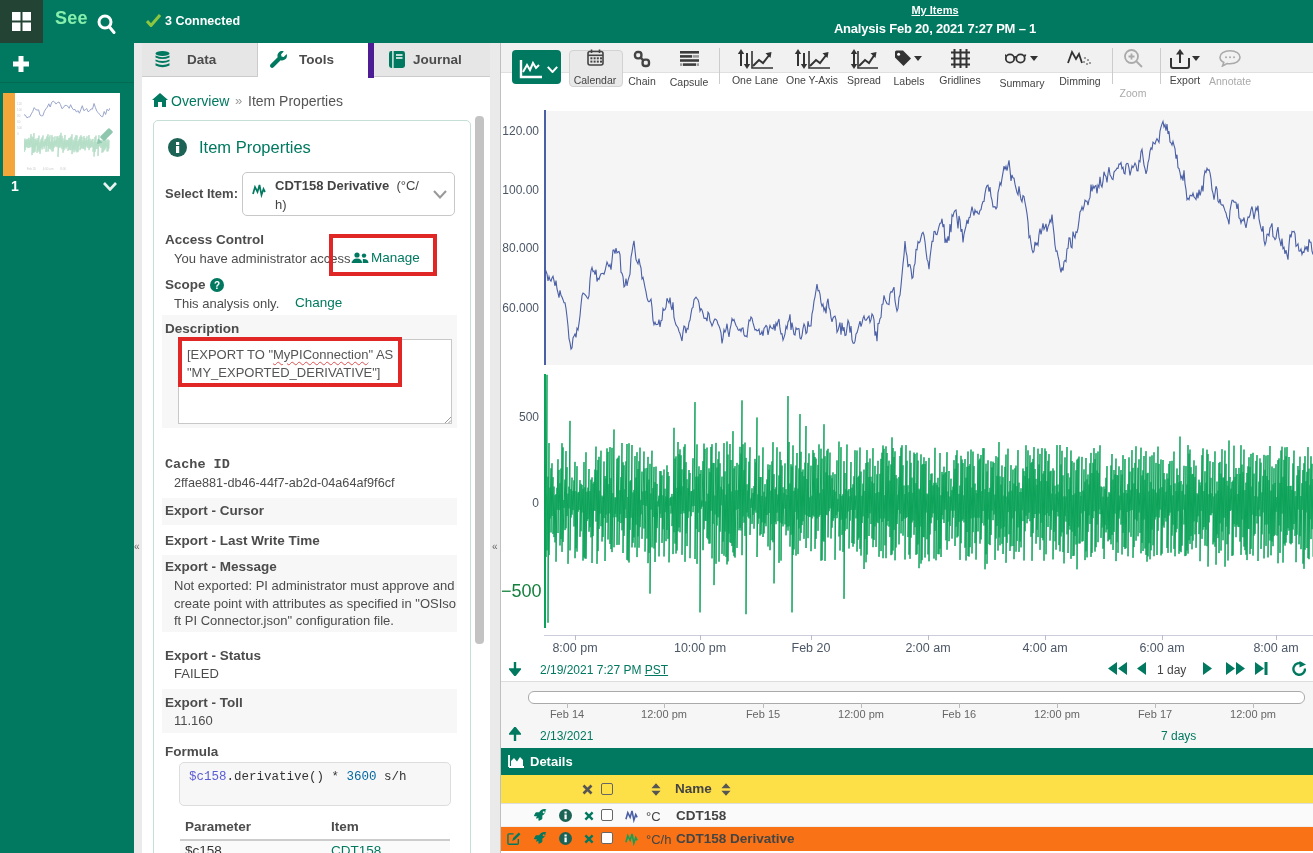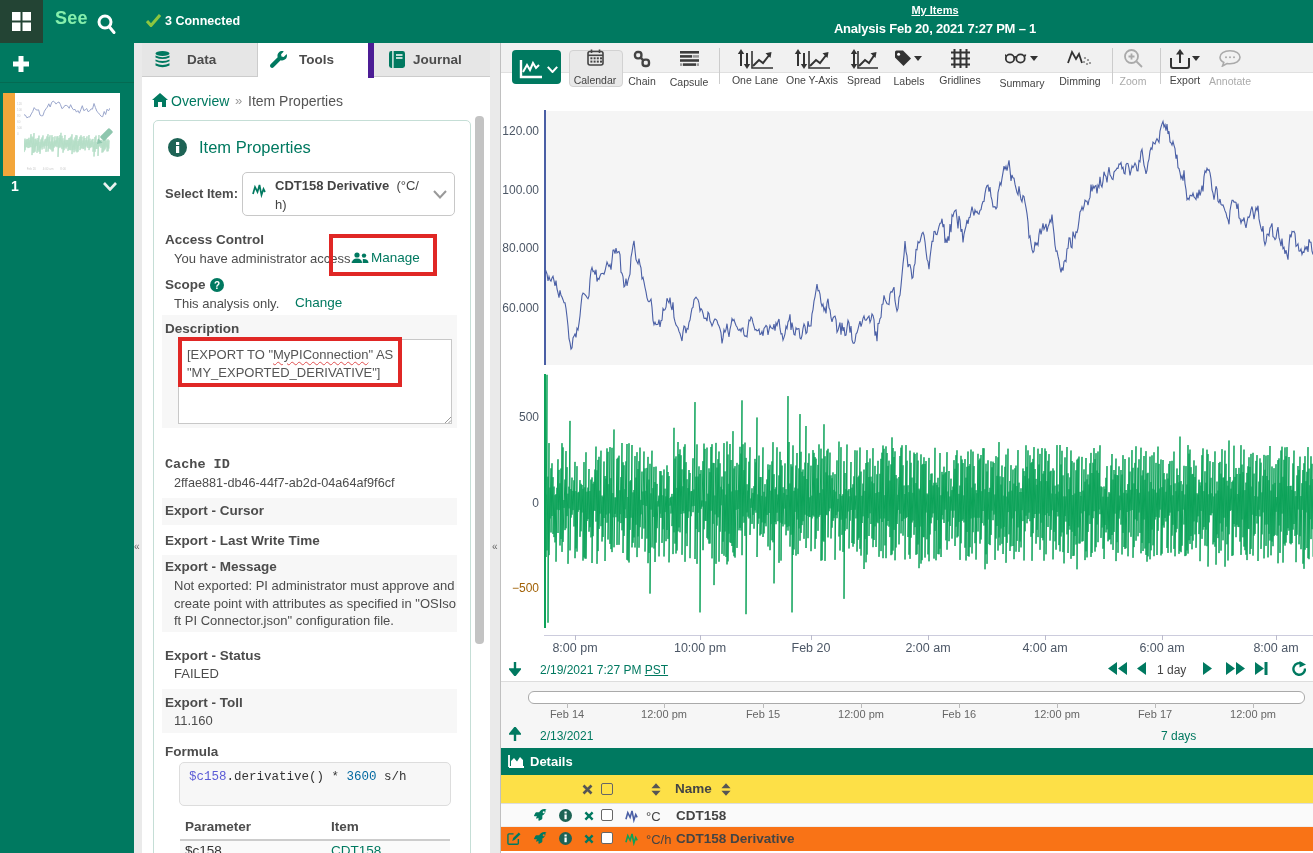--- a/index.html
+++ b/index.html
@@ -345,21 +345,21 @@
   <div class="abs" style="left:609px;top:4px;width:46px;height:40px;z-index:5;text-align:center;color:#aaa;">
     <div style="height:24px;position:relative;">
         <svg style="margin:2px auto 0" width="19" height="19" viewBox="0 0 19 19">
           <g fill="none" stroke="#aaa" stroke-width="1.8">
             <circle cx="7.5" cy="7.5" r="6.5"></circle>
             <path d="M12.5 12.5 L18 18"></path>
             <path d="M4.5 7.5 H10.5 M7.5 4.5 V10.5"></path>
           </g>
         </svg>
       </div>
-    <div style="font-size:10.5px;margin-top:2px;">Zoom</div>
+    <div style="font-size:10.5px;margin-top:14px;">Zoom</div>
   </div>
     <div class="abs" style="left:659px;top:5px;width:1px;height:36px;background:#ccc;"></div>
   <div class="abs" style="left:660px;top:4px;width:48px;height:40px;z-index:5;text-align:center;color:#444;">
     <div style="height:24px;position:relative;">
         <svg style="margin:2px auto 0" width="30" height="20" viewBox="0 0 30 20">
           <g fill="none" stroke="#333" stroke-width="2">
             <path d="M1 9 V17 Q1 19 3 19 H17 Q19 19 19 17 V9"></path>
             <path d="M10 14 V3"></path>
           </g>
           <path d="M10 0 L14 5.5 H6 Z" fill="#333"></path>
@@ -390,21 +390,21 @@
 </svg>
 <svg class="abs" style="left:544px;top:370px" width="769" height="262" viewBox="0 0 769 262" preserveAspectRatio="none">
   <polyline points="0,106.7 0,191.8 1,94.1 1,146.9 2,124.6 2,187.0 3,4.8 3,180.4 4,106.7 4,252.7 5,73.1 5,185.1 6,117.6 6,148.5 7,98.3 7,162.5 8,93.3 8,146.0 9,107.2 9,163.9 10,116.6 10,167.1 11,125.2 11,172.4 12,124.2 12,191.7 13,117.8 13,139.7 14,89.3 14,163.0 15,99.9 15,140.1 16,113.3 16,175.5 17,98.5 17,169.0 18,73.2 18,181.9 19,77.4 19,171.9 20,130.0 20,137.9 21,109.5 21,160.1 22,81.1 22,158.3 23,97.2 23,146.1 24,123.7 24,193.8 25,116.7 25,138.4 26,50.9 26,180.4 27,119.1 27,147.6 28,107.6 28,144.7 29,120.9 29,140.1 30,110.3 30,156.5 31,91.9 31,188.2 32,121.1 32,178.4 33,96.2 33,181.6 34,122.6 34,141.8 35,121.8 35,139.9 36,110.1 36,166.8 37,113.8 37,161.3 38,115.0 38,142.5 39,118.8 39,190.6 40,92.1 40,187.3 41,117.3 41,188.5 42,82.3 42,188.7 43,121.7 43,151.0 44,117.6 44,149.1 45,99.0 45,161.7 46,121.1 46,157.2 47,109.6 47,167.4 48,107.4 48,193.0 49,113.7 49,166.2 50,111.8 50,140.2 51,99.5 51,141.0 52,76.6 52,151.6 53,100.3 53,193.8 54,89.9 54,181.1 55,86.8 55,158.9 56,120.7 56,143.6 57,80.7 57,156.2 58,125.6 58,171.5 59,126.9 59,167.0 60,91.5 60,148.0 61,106.0 61,191.0 62,108.6 62,144.5 63,78.4 63,152.7 64,81.8 64,169.5 65,114.2 65,143.4 66,77.1 66,173.9 67,108.2 67,179.1 68,77.8 68,182.1 69,123.1 69,147.3 70,59.5 70,177.3 71,127.4 71,143.9 72,127.6 72,147.2 73,88.8 73,174.9 74,87.7 74,151.5 75,85.7 75,174.8 76,120.3 76,144.2 77,107.1 77,153.1 78,73.0 78,160.3 79,92.3 79,183.0 80,95.3 80,165.9 81,119.2 81,139.3 82,91.4 82,148.1 83,74.0 83,189.8 84,127.0 84,190.5 85,73.3 85,192.5 86,111.3 86,159.9 87,110.0 87,147.7 88,75.0 88,177.4 89,122.4 89,172.8 90,120.0 90,167.4 91,86.1 91,177.5 92,107.6 92,154.7 93,82.2 93,187.1 94,99.0 94,166.4 95,91.2 95,177.7 96,77.6 96,157.2 97,129.9 97,144.3 98,101.6 98,168.8 99,121.5 99,135.1 100,81.5 100,158.5 101,98.4 101,181.6 102,120.9 102,136.0 103,97.9 103,168.6 104,86.9 104,193.2 105,109.6 105,183.0 106,93.8 106,223.6 107,123.4 107,139.6 108,80.7 108,177.4 109,118.1 109,147.0 110,96.9 110,178.5 111,112.1 111,192.0 112,96.6 112,172.6 113,113.9 113,158.2 114,131.2 114,136.5 115,125.6 115,186.4 116,101.1 116,143.7 117,101.2 117,147.9 118,105.4 118,172.9 119,125.3 119,159.3 120,99.5 120,186.5 121,118.7 121,142.1 122,126.4 122,171.2 123,95.4 123,160.0 124,102.0 124,168.9 125,106.1 125,192.4 126,128.1 126,135.7 127,126.8 127,143.5 128,123.9 128,156.1 129,126.6 129,184.1 130,57.8 130,162.3 131,88.6 131,173.6 132,86.4 132,183.5 133,117.9 133,180.5 134,72.0 134,161.4 135,84.1 135,157.4 136,79.4 136,162.3 137,85.3 137,143.9 138,99.4 138,184.8 139,116.3 139,141.1 140,76.8 140,143.3 141,74.3 141,191.8 142,92.2 142,163.4 143,109.3 143,176.1 144,118.1 144,147.9 145,100.0 145,141.4 146,103.0 146,188.2 147,121.3 147,146.2 148,121.0 148,136.3 149,88.3 149,142.2 150,119.5 150,135.9 151,32.1 151,189.0 152,106.7 152,159.0 153,74.4 153,193.8 154,106.6 154,142.8 155,96.4 155,162.1 156,103.9 156,242.4 157,100.1 157,138.8 158,130.5 158,136.6 159,91.2 159,180.2 160,73.6 160,159.3 161,78.9 161,150.7 162,131.3 162,151.0 163,77.6 163,167.9 164,123.7 164,169.4 165,98.4 165,173.6 166,102.2 166,173.5 167,77.0 167,140.7 168,74.2 168,188.4 169,92.9 169,153.8 170,93.1 170,215.1 171,125.5 171,144.4 172,72.9 172,193.8 173,97.6 173,155.6 174,89.2 174,147.3 175,81.5 175,191.7 176,93.3 176,161.7 177,116.8 177,135.3 178,106.6 178,183.9 179,119.4 179,171.7 180,73.1 180,185.7 181,101.4 181,161.5 182,124.7 182,186.9 183,71.5 183,194.4 184,84.5 184,191.4 185,113.9 185,163.6 186,74.0 186,172.3 187,90.0 187,173.0 188,121.5 188,176.0 189,61.2 189,182.4 190,98.5 190,186.2 191,96.2 191,187.6 192,120.3 192,139.8 193,92.9 193,177.9 194,120.2 194,139.0 195,94.6 195,160.3 196,76.8 196,157.8 197,83.6 197,160.5 198,30.4 198,185.2 199,74.3 199,146.4 200,100.1 200,152.7 201,72.6 201,165.9 202,87.9 202,244.2 203,114.3 203,142.4 204,120.6 204,146.7 205,91.7 205,148.4 206,77.3 206,164.9 207,128.5 207,137.8 208,118.3 208,153.9 209,122.9 209,144.9 210,116.2 210,158.7 211,88.9 211,140.3 212,92.4 212,142.7 213,47.5 213,187.0 214,124.4 214,153.8 215,85.6 215,148.5 216,107.0 216,165.5 217,107.1 217,164.2 218,125.8 218,152.4 219,77.4 219,167.0 220,121.8 220,163.4 221,114.2 221,153.3 222,126.7 222,156.3 223,109.4 223,144.9 224,94.4 224,176.5 225,99.7 225,143.0 226,94.8 226,180.2 227,120.7 227,154.1 228,91.4 228,170.3 229,72.2 229,172.3 230,104.2 230,213.4 231,119.2 231,152.0 232,117.3 232,154.2 233,77.3 233,142.7 234,124.5 234,151.2 235,105.4 235,192.8 236,81.8 236,152.7 237,90.1 237,190.6 238,95.6 238,153.9 239,117.3 239,156.4 240,122.9 240,138.6 241,93.4 241,154.4 242,119.2 242,165.3 243,124.9 243,157.1 244,26.1 244,160.6 245,72.0 245,156.3 246,113.5 246,176.6 247,94.3 247,164.7 248,96.6 248,242.4 249,75.4 249,185.0 250,120.9 250,179.4 251,117.6 251,141.9 252,95.5 252,185.6 253,83.0 253,149.5 254,118.6 254,184.1 255,98.4 255,158.4 256,44.1 256,170.7 257,81.8 257,162.9 258,101.8 258,155.1 259,99.5 259,151.2 260,106.2 260,168.8 261,92.6 261,144.7 262,56.0 262,178.0 263,109.0 263,146.0 264,92.9 264,168.2 265,83.4 265,146.7 266,127.3 266,147.1 267,95.7 267,181.2 268,125.7 268,148.4 269,80.1 269,145.3 270,82.9 270,146.6 271,87.1 271,178.8 272,88.7 272,168.8 273,108.4 273,148.4 274,94.9 274,160.8 275,74.4 275,146.8 276,122.9 276,144.9 277,78.7 277,190.7 278,88.6 278,190.2 279,119.3 279,170.6 280,54.3 280,171.7 281,86.3 281,190.9 282,102.4 282,144.5 283,80.5 283,145.2 284,78.8 284,167.4 285,105.4 285,141.2 286,82.6 286,138.4 287,105.4 287,168.5 288,108.3 288,157.7 289,102.4 289,150.8 290,119.9 290,148.1 291,104.2 291,189.8 292,121.6 292,145.2 293,90.4 293,148.2 294,128.9 294,141.6 295,71.6 295,166.5 296,124.1 296,180.5 297,77.2 297,149.7 298,125.8 298,164.8 299,124.2 299,181.9 300,91.2 300,228.8 301,103.0 301,160.7 302,119.1 302,148.4 303,74.5 303,159.2 304,120.6 304,141.5 305,119.1 305,178.5 306,126.3 306,150.7 307,92.0 307,140.0 308,117.7 308,173.0 309,114.3 309,176.7 310,106.3 310,173.8 311,80.3 311,139.7 312,125.6 312,148.4 313,80.5 313,181.6 314,107.2 314,169.8 315,105.7 315,167.8 316,77.5 316,178.8 317,101.6 317,185.6 318,125.8 318,153.0 319,113.6 319,146.3 320,99.6 320,199.0 321,120.9 321,169.1 322,93.0 322,192.3 323,80.1 323,184.6 324,92.3 324,148.1 325,107.0 325,166.0 326,88.5 326,143.3 327,106.7 327,154.0 328,111.5 328,168.5 329,78.2 329,177.2 330,113.3 330,170.0 331,95.9 331,156.4 332,123.1 332,177.0 333,104.3 333,151.8 334,90.8 334,153.2 335,122.2 335,186.8 336,103.8 336,148.6 337,88.8 337,181.1 338,82.7 338,152.0 339,75.5 339,188.2 340,78.8 340,148.4 341,125.2 341,175.4 342,76.4 342,188.2 343,83.0 343,155.6 344,95.9 344,151.0 345,90.7 345,156.7 346,110.6 346,167.1 347,94.4 347,185.2 348,67.4 348,184.4 349,78.0 349,180.6 350,87.0 350,159.9 351,81.4 351,190.3 352,105.0 352,177.5 353,108.5 353,154.0 354,124.8 354,139.9 355,107.0 355,174.4 356,86.0 356,143.6 357,77.7 357,163.4 358,75.3 358,151.1 359,95.3 359,165.7 360,115.5 360,148.7 361,124.0 361,189.5 362,75.1 362,148.1 363,90.7 363,147.0 364,115.3 364,167.0 365,122.2 365,184.7 366,80.7 366,188.8 367,92.8 367,167.7 368,107.6 368,152.5 369,122.8 369,150.5 370,82.6 370,164.8 371,84.0 371,157.1 372,113.1 372,184.8 373,82.7 373,184.2 374,90.6 374,174.5 375,118.7 375,198.2 376,120.3 376,156.5 377,84.4 377,193.6 378,94.8 378,190.2 379,93.9 379,167.1 380,87.3 380,167.2 381,94.0 381,187.6 382,91.1 382,142.5 383,123.5 383,169.3 384,124.6 384,184.4 385,87.9 385,191.3 386,110.1 386,164.5 387,103.8 387,153.3 388,103.5 388,147.5 389,115.5 389,143.3 390,112.8 390,188.6 391,77.8 391,160.9 392,112.7 392,190.3 393,115.0 393,150.1 394,107.8 394,184.1 395,117.3 395,184.3 396,83.0 396,178.7 397,125.3 397,187.0 398,101.9 398,145.1 399,104.6 399,149.4 400,96.7 400,153.0 401,103.3 401,139.6 402,102.0 402,170.3 403,82.2 403,179.7 404,121.5 404,151.6 405,101.0 405,171.2 406,126.5 406,156.0 407,108.7 407,140.7 408,120.1 408,168.6 409,116.6 409,147.7 410,90.2 410,140.6 411,98.8 411,176.0 412,85.2 412,156.7 413,80.3 413,167.5 414,93.4 414,166.4 415,123.9 415,151.9 416,115.6 416,189.9 417,85.8 417,173.3 418,89.5 418,150.9 419,93.1 419,149.4 420,125.4 420,152.4 421,89.1 421,177.7 422,107.7 422,190.5 423,96.8 423,161.9 424,81.5 424,186.0 425,96.1 425,186.6 426,94.1 426,177.2 427,79.6 427,148.4 428,117.6 428,183.5 429,81.6 429,162.2 430,96.1 430,147.5 431,113.6 431,173.2 432,120.2 432,189.6 433,123.2 433,147.8 434,83.8 434,161.5 435,90.2 435,147.7 436,88.6 436,173.6 437,85.0 437,169.5 438,121.2 438,153.1 439,78.2 439,141.0 440,78.3 440,155.5 441,119.3 441,199.3 442,93.7 442,184.3 443,101.5 443,193.8 444,90.3 444,149.5 445,122.1 445,174.1 446,117.8 446,175.1 447,91.4 447,164.9 448,97.3 448,140.6 449,91.7 449,150.2 450,93.0 450,144.5 451,124.5 451,189.9 452,86.2 452,168.6 453,105.9 453,156.0 454,87.3 454,180.6 455,72.1 455,167.4 456,106.4 456,175.3 457,114.6 457,158.5 458,95.5 458,173.8 459,107.2 459,184.0 460,125.7 460,156.8 461,96.8 461,166.8 462,84.6 462,192.8 463,126.6 463,172.8 464,78.7 464,142.1 465,121.7 465,164.3 466,111.0 466,180.9 467,95.2 467,176.3 468,120.7 468,148.4 469,99.6 469,176.0 470,113.6 470,189.2 471,98.3 471,141.2 472,95.6 472,181.7 473,116.0 473,170.9 474,80.1 474,157.4 475,112.7 475,181.9 476,122.0 476,171.5 477,118.3 477,177.4 478,122.0 478,140.2 479,98.5 479,151.1 480,101.1 480,190.5 481,105.9 481,161.3 482,75.3 482,145.7 483,96.8 483,153.3 484,80.4 484,149.0 485,108.5 485,142.6 486,85.3 486,151.2 487,93.1 487,166.8 488,92.1 488,190.8 489,88.9 489,163.2 490,77.1 490,148.1 491,99.1 491,144.0 492,108.9 492,173.7 493,114.8 493,159.8 494,78.7 494,167.1 495,94.5 495,143.6 496,83.9 496,179.8 497,111.2 497,152.7 498,78.1 498,167.9 499,103.7 499,170.3 500,101.1 500,190.7 501,78.5 501,145.1 502,81.2 502,184.3 503,111.1 503,143.2 504,90.8 504,157.0 505,84.1 505,145.9 506,101.6 506,170.6 507,100.8 507,159.8 508,123.5 508,140.3 509,98.4 509,189.4 510,100.6 510,161.9 511,115.7 511,171.3 512,123.8 512,179.7 513,75.1 513,142.0 514,114.5 514,146.4 515,121.7 515,175.1 516,75.0 516,181.4 517,94.5 517,166.5 518,80.8 518,162.4 519,105.4 519,182.1 520,126.4 520,193.4 521,87.4 521,146.1 522,126.4 522,151.6 523,77.0 523,164.4 524,103.3 524,183.0 525,119.2 525,155.9 526,107.4 526,159.6 527,80.5 527,188.8 528,91.1 528,161.8 529,125.0 529,186.0 530,92.6 530,185.7 531,123.5 531,166.0 532,100.3 532,174.5 533,89.7 533,199.3 534,88.6 534,157.4 535,86.6 535,173.5 536,121.9 536,173.4 537,125.9 537,143.3 538,86.9 538,171.6 539,120.7 539,171.1 540,99.4 540,141.2 541,111.7 541,190.1 542,88.0 542,181.3 543,109.4 543,187.4 544,104.5 544,161.9 545,114.5 545,145.3 546,93.3 546,153.9 547,82.9 547,186.9 548,103.0 548,182.9 549,92.8 549,148.2 550,78.1 550,141.2 551,89.2 551,181.6 552,83.2 552,177.2 553,100.5 553,154.5 554,81.5 554,172.2 555,102.9 555,139.5 556,75.3 556,144.2 557,116.4 557,167.9 558,117.2 558,157.5 559,126.7 559,178.7 560,116.5 560,189.0 561,119.2 561,154.9 562,107.8 562,162.4 563,96.1 563,159.4 564,126.8 564,171.3 565,122.2 565,169.7 566,123.6 566,169.2 567,95.5 567,174.3 568,84.0 568,165.0 569,109.6 569,179.9 570,100.0 570,161.9 571,104.4 571,143.6 572,88.6 572,191.1 573,105.0 573,172.2 574,105.6 574,182.8 575,96.4 575,148.6 576,125.6 576,140.2 577,100.0 577,154.6 578,104.6 578,184.5 579,85.2 579,162.9 580,122.8 580,177.0 581,89.0 581,178.9 582,120.0 582,178.2 583,123.4 583,142.0 584,114.1 584,186.3 585,87.4 585,162.4 586,101.6 586,140.7 587,119.8 587,166.8 588,80.1 588,140.1 589,97.8 589,187.8 590,113.4 590,177.1 591,92.9 591,149.3 592,76.3 592,170.7 593,119.1 593,150.7 594,97.7 594,166.3 595,89.3 595,142.5 596,122.8 596,162.9 597,77.7 597,183.3 598,105.5 598,172.9 599,100.3 599,181.0 600,86.0 600,149.5 601,109.8 601,178.5 602,81.2 602,184.9 603,103.5 603,191.7 604,102.8 604,186.4 605,121.5 605,173.2 606,86.6 606,189.3 607,112.0 607,180.3 608,85.4 608,159.6 609,118.8 609,175.3 610,82.3 610,186.2 611,119.7 611,149.5 612,92.9 612,146.9 613,122.7 613,185.0 614,76.6 614,160.8 615,93.9 615,147.6 616,118.6 616,139.6 617,89.5 617,185.4 618,117.2 618,183.7 619,90.0 619,155.4 620,103.1 620,157.6 621,109.5 621,148.0 622,121.8 622,151.5 623,103.5 623,178.0 624,108.6 624,182.9 625,93.9 625,145.6 626,91.2 626,142.6 627,115.2 627,182.6 628,90.8 628,165.7 629,125.3 629,154.8 630,81.6 630,178.9 631,113.4 631,186.3 632,121.2 632,162.3 633,98.5 633,158.8 634,105.0 634,141.2 635,112.4 635,183.8 636,66.6 636,181.0 637,111.1 637,182.2 638,121.1 638,175.7 639,114.4 639,139.6 640,95.8 640,154.5 641,124.5 641,186.1 642,96.1 642,185.5 643,114.5 643,180.4 644,75.1 644,183.6 645,83.7 645,170.2 646,79.6 646,173.9 647,97.2 647,166.0 648,104.3 648,179.3 649,103.9 649,170.6 650,90.4 650,151.4 651,107.0 651,164.4 652,95.7 652,177.8 653,123.3 653,152.3 654,124.6 654,146.3 655,109.7 655,164.1 656,112.4 656,191.2 657,115.6 657,140.9 658,85.2 658,168.8 659,78.4 659,159.7 660,121.1 660,157.0 661,101.3 661,175.6 662,112.7 662,159.6 663,79.7 663,176.2 664,84.1 664,196.6 665,124.3 665,152.4 666,91.2 666,145.0 667,107.8 667,145.3 668,123.3 668,143.2 669,92.1 669,174.4 670,126.5 670,172.2 671,81.4 671,176.7 672,123.5 672,194.7 673,111.6 673,164.3 674,120.6 674,168.1 675,93.0 675,183.1 676,91.9 676,153.3 677,103.7 677,180.6 678,79.2 678,161.5 679,107.7 679,170.3 680,107.5 680,147.7 681,80.6 681,196.7 682,93.8 682,156.7 683,110.8 683,174.3 684,115.7 684,190.5 685,70.5 685,164.3 686,107.0 686,141.0 687,118.7 687,140.2 688,111.9 688,185.9 689,110.6 689,185.3 690,75.7 690,154.0 691,106.9 691,156.7 692,98.1 692,167.2 693,104.0 693,154.8 694,124.0 694,156.8 695,97.9 695,157.1 696,103.9 696,171.6 697,75.2 697,184.9 698,94.6 698,149.5 699,102.2 699,167.3 700,79.6 700,176.6 701,120.2 701,180.2 702,112.6 702,184.7 703,102.9 703,190.1 704,96.3 704,158.6 705,87.3 705,159.1 706,96.9 706,184.1 707,83.9 707,178.9 708,116.6 708,144.7 709,82.8 709,185.6 710,103.6 710,165.6 711,126.0 711,163.9 712,90.9 712,146.0 713,85.1 713,153.5 714,126.6 714,191.0 715,111.6 715,139.7 716,88.4 716,146.4 717,92.7 717,178.9 718,122.4 718,164.4 719,105.8 719,142.4 720,84.9 720,188.4 721,99.8 721,154.6 722,85.6 722,175.9 723,106.0 723,154.4 724,85.1 724,187.4 725,110.2 725,163.8 726,76.0 726,170.5 727,120.6 727,185.3 728,96.5 728,171.6 729,114.4 729,176.2 730,98.2 730,166.1 731,112.9 731,164.9 732,94.2 732,141.8 733,127.0 733,165.6 734,90.1 734,193.3 735,88.4 735,155.5 736,112.9 736,182.9 737,80.5 737,161.6 738,76.7 738,143.6 739,106.8 739,192.6 740,89.8 740,173.7 741,77.4 741,175.6 742,86.2 742,172.6 743,77.1 743,165.1 744,116.1 744,158.2 745,87.0 745,160.7 746,116.0 746,173.3 747,115.8 747,174.3 748,119.9 748,173.0 749,93.4 749,159.6 750,80.6 750,154.0 751,121.2 751,165.9 752,126.2 752,192.2 753,105.4 753,164.7 754,96.0 754,139.5 755,99.9 755,174.3 756,86.7 756,166.2 757,126.1 757,179.2 758,113.2 758,139.9 759,100.0 759,193.7 760,93.3 760,198.8 761,86.2 761,179.7 762,111.2 762,142.4 763,101.8 763,178.0 764,77.1 764,188.2 765,98.6 765,189.2 766,115.3 766,149.2 767,86.3 767,169.1 768,93.8 768,159.2 769,109.0 769,186.8" fill="none" stroke="#0ca259" stroke-width="1"></polyline>
 </svg>
 <div class="abs" style="left:501px;top:124px;width:38px;text-align:right;font-size:12px;color:#4c5766;">120.00</div>
 <div class="abs" style="left:501px;top:183px;width:38px;text-align:right;font-size:12px;color:#4c5766;">100.00</div>
 <div class="abs" style="left:501px;top:241px;width:38px;text-align:right;font-size:12px;color:#4c5766;">80.000</div>
 <div class="abs" style="left:501px;top:301px;width:38px;text-align:right;font-size:12px;color:#4c5766;">60.000</div>
 <div class="abs" style="left:505px;top:410px;width:34px;text-align:right;font-size:12px;color:#4c5766;">500</div>
 <div class="abs" style="left:505px;top:496px;width:34px;text-align:right;font-size:12px;color:#4c5766;">0</div>
-<div class="abs" style="left:501px;top:581px;width:38px;text-align:right;font-size:12px;color:#a16207;">−500</div>
+<div class="abs" style="left:501px;top:581px;width:38px;text-align:right;font-size:18px;color:#15803d;">−500</div>
 <div class="abs" style="left:544px;top:635px;width:769px;height:1px;background:#ccd;"></div>
 <div class="abs" style="left:575px;top:635px;width:1px;height:5px;background:#bbc;"></div>
 <div class="abs" style="left:700px;top:635px;width:1px;height:5px;background:#bbc;"></div>
 <div class="abs" style="left:811px;top:635px;width:1px;height:5px;background:#bbc;"></div>
 <div class="abs" style="left:928px;top:635px;width:1px;height:5px;background:#bbc;"></div>
 <div class="abs" style="left:1045px;top:635px;width:1px;height:5px;background:#bbc;"></div>
 <div class="abs" style="left:1162px;top:635px;width:1px;height:5px;background:#bbc;"></div>
 <div class="abs" style="left:1276px;top:635px;width:1px;height:5px;background:#bbc;"></div>
 <div class="abs" style="left:535px;top:641px;width:80px;text-align:center;font-size:12.5px;color:#4c5766;">8:00 pm</div>
 <div class="abs" style="left:660px;top:641px;width:80px;text-align:center;font-size:12.5px;color:#4c5766;">10:00 pm</div>

